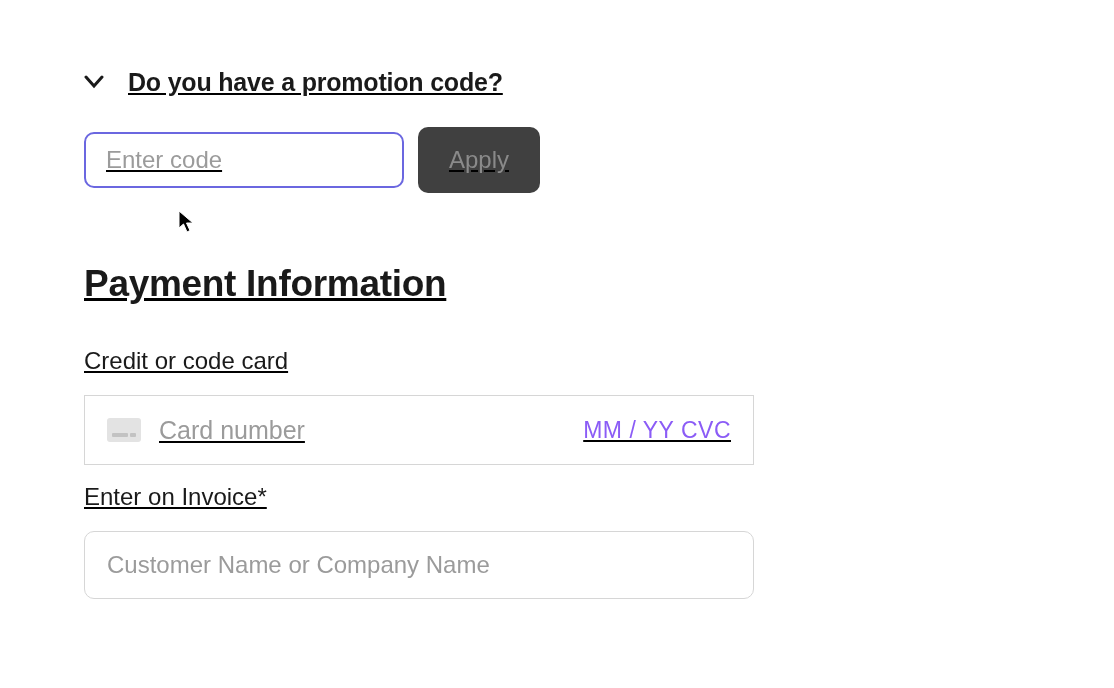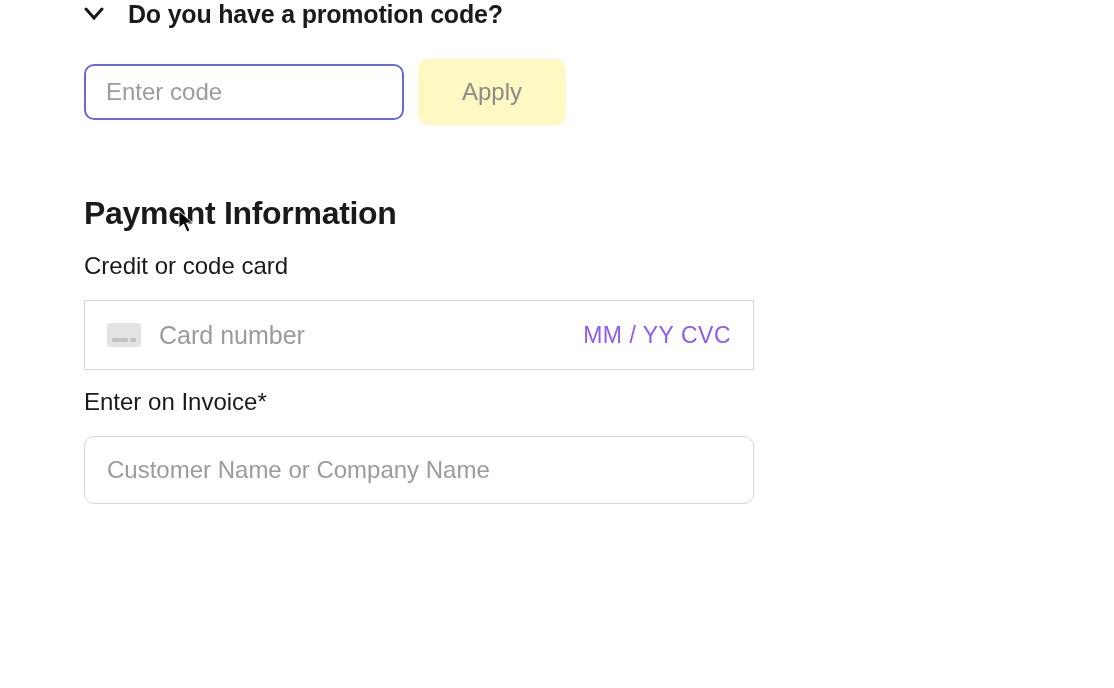--- a/index.html
+++ b/index.html
@@ -10,21 +10,23 @@
 
     body {
       font-family: -apple-system, BlinkMacSystemFont, "Segoe UI", Helvetica, Arial, sans-serif;
       background: #ffffff;
       width: 1114px;
       height: 688px;
       position: relative;
     }
 
     .container {
+      padding-top: 68px;
       padding-left: 84px;
+      text-decoration: underline;
     }
 
     .promo-header {
       display: flex;
       align-items: center;
       gap: 24px;
       margin-bottom: 30px;
     }
 
     .chevron {
@@ -59,36 +61,36 @@
       color: #1a1a1a;
       outline: none;
       background: #fff;
     }
 
     .promo-input::placeholder {
       color: #9b9b9b;
     }
 
     .apply-btn {
-      width: 148px;
+      width: 122px;
       height: 66px;
       border: none;
       border-radius: 10px;
-      background: #fef9c3;
+      background: #404040;
       color: #8a8a8a;
       font-size: 24px;
       font-weight: 400;
       cursor: pointer;
     }
 
     .section-title {
-      font-size: 32px;
+      font-size: 37px;
       font-weight: 800;
       color: #1a1a1a;
-      margin-bottom: 20px;
+      margin-bottom: 42px;
       letter-spacing: -0.3px;
     }
 
     .field-label {
       font-size: 24px;
       color: #1a1a1a;
       font-weight: 400;
       margin-bottom: 20px;
       display: block;
     }

